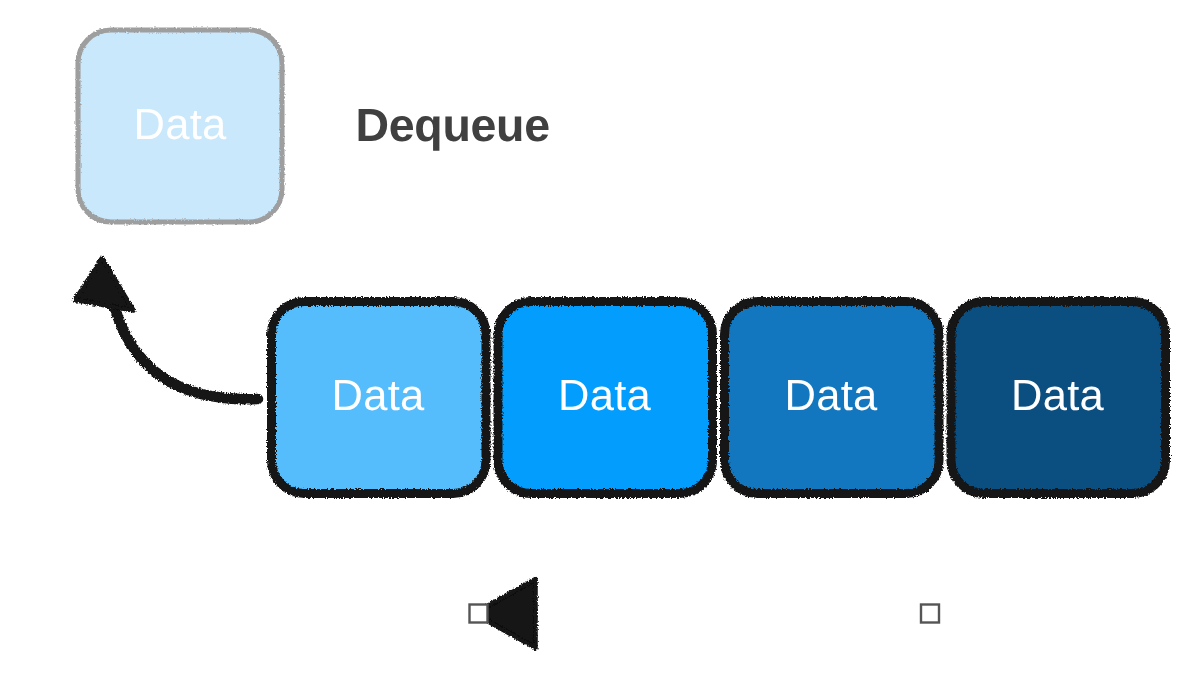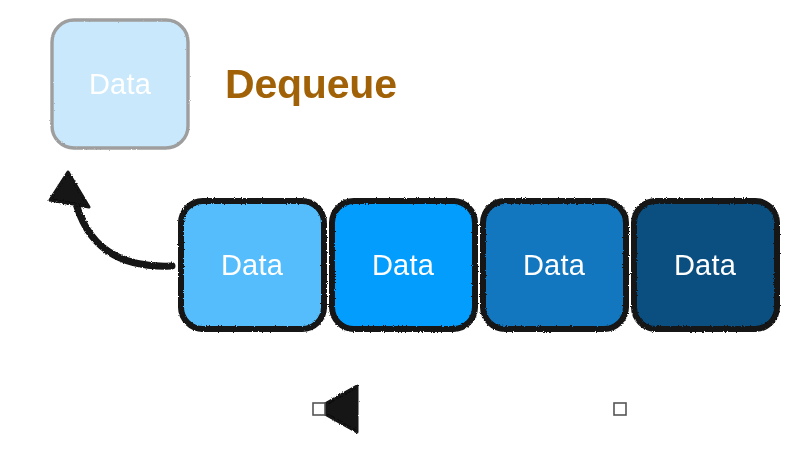--- a/index.html
+++ b/index.html
@@ -38,25 +38,26 @@
   .detached-label {
     color: #ffffff;
     font-size: 29px;
     font-weight: 400;
     letter-spacing: 0.2px;
     text-align: center;
     transform: translate(-50%, -50%);
   }
   
   .heading {
-    color: #a16207;
-    font-size: 41px;
+    color: #404040;
+    font-size: 31px;
     font-weight: 700;
     letter-spacing: -0.2px;
     transform: translate(0, -50%);
+    margin-left: 12px;
   }
 </style>
 </head>
 <body>
 
 <svg id="canvas" viewBox="0 0 797 460" xmlns="http://www.w3.org/2000/svg">
 
   <defs>
 
     <filter id="rough" x="-25%" y="-25%" width="150%" height="150%">

